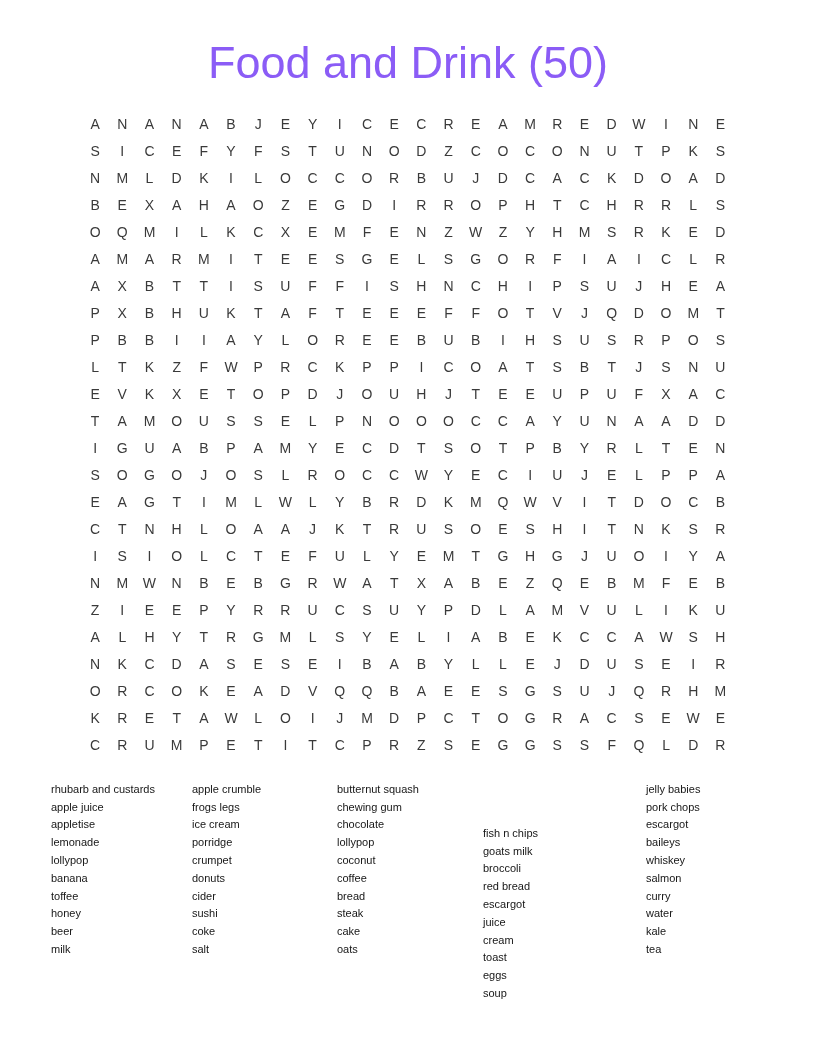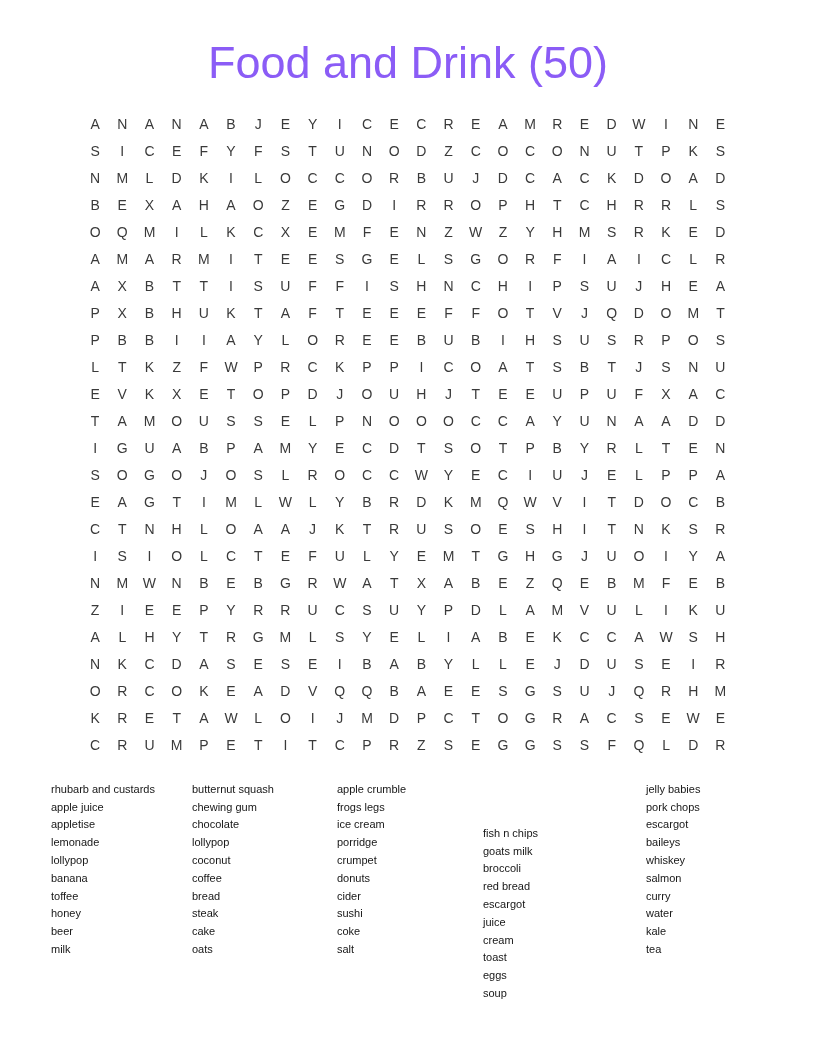--- a/index.html
+++ b/index.html
@@ -642,42 +642,42 @@
         <div class="word">appletise</div>
         <div class="word">lemonade</div>
         <div class="word">lollypop</div>
         <div class="word">banana</div>
         <div class="word">toffee</div>
         <div class="word">honey</div>
         <div class="word">beer</div>
         <div class="word">milk</div>
       </div>
       <div class="word-col">
+        <div class="word">apple crumble</div>
+        <div class="word">frogs legs</div>
+        <div class="word">ice cream</div>
+        <div class="word">porridge</div>
+        <div class="word">crumpet</div>
+        <div class="word">donuts</div>
+        <div class="word">cider</div>
+        <div class="word">sushi</div>
+        <div class="word">coke</div>
+        <div class="word">salt</div>
+      </div>
+      <div class="word-col">
         <div class="word">butternut squash</div>
         <div class="word">chewing gum</div>
         <div class="word">chocolate</div>
         <div class="word">lollypop</div>
         <div class="word">coconut</div>
         <div class="word">coffee</div>
         <div class="word">bread</div>
         <div class="word">steak</div>
         <div class="word">cake</div>
         <div class="word">oats</div>
-      </div>
-      <div class="word-col">
-        <div class="word">apple crumble</div>
-        <div class="word">frogs legs</div>
-        <div class="word">ice cream</div>
-        <div class="word">porridge</div>
-        <div class="word">crumpet</div>
-        <div class="word">donuts</div>
-        <div class="word">cider</div>
-        <div class="word">sushi</div>
-        <div class="word">coke</div>
-        <div class="word">salt</div>
       </div>
       <div class="word-col">
         <div class="word">fish n chips</div>
         <div class="word">goats milk</div>
         <div class="word">broccoli</div>
         <div class="word">red bread</div>
         <div class="word">escargot</div>
         <div class="word">juice</div>
         <div class="word">cream</div>
         <div class="word">toast</div>

